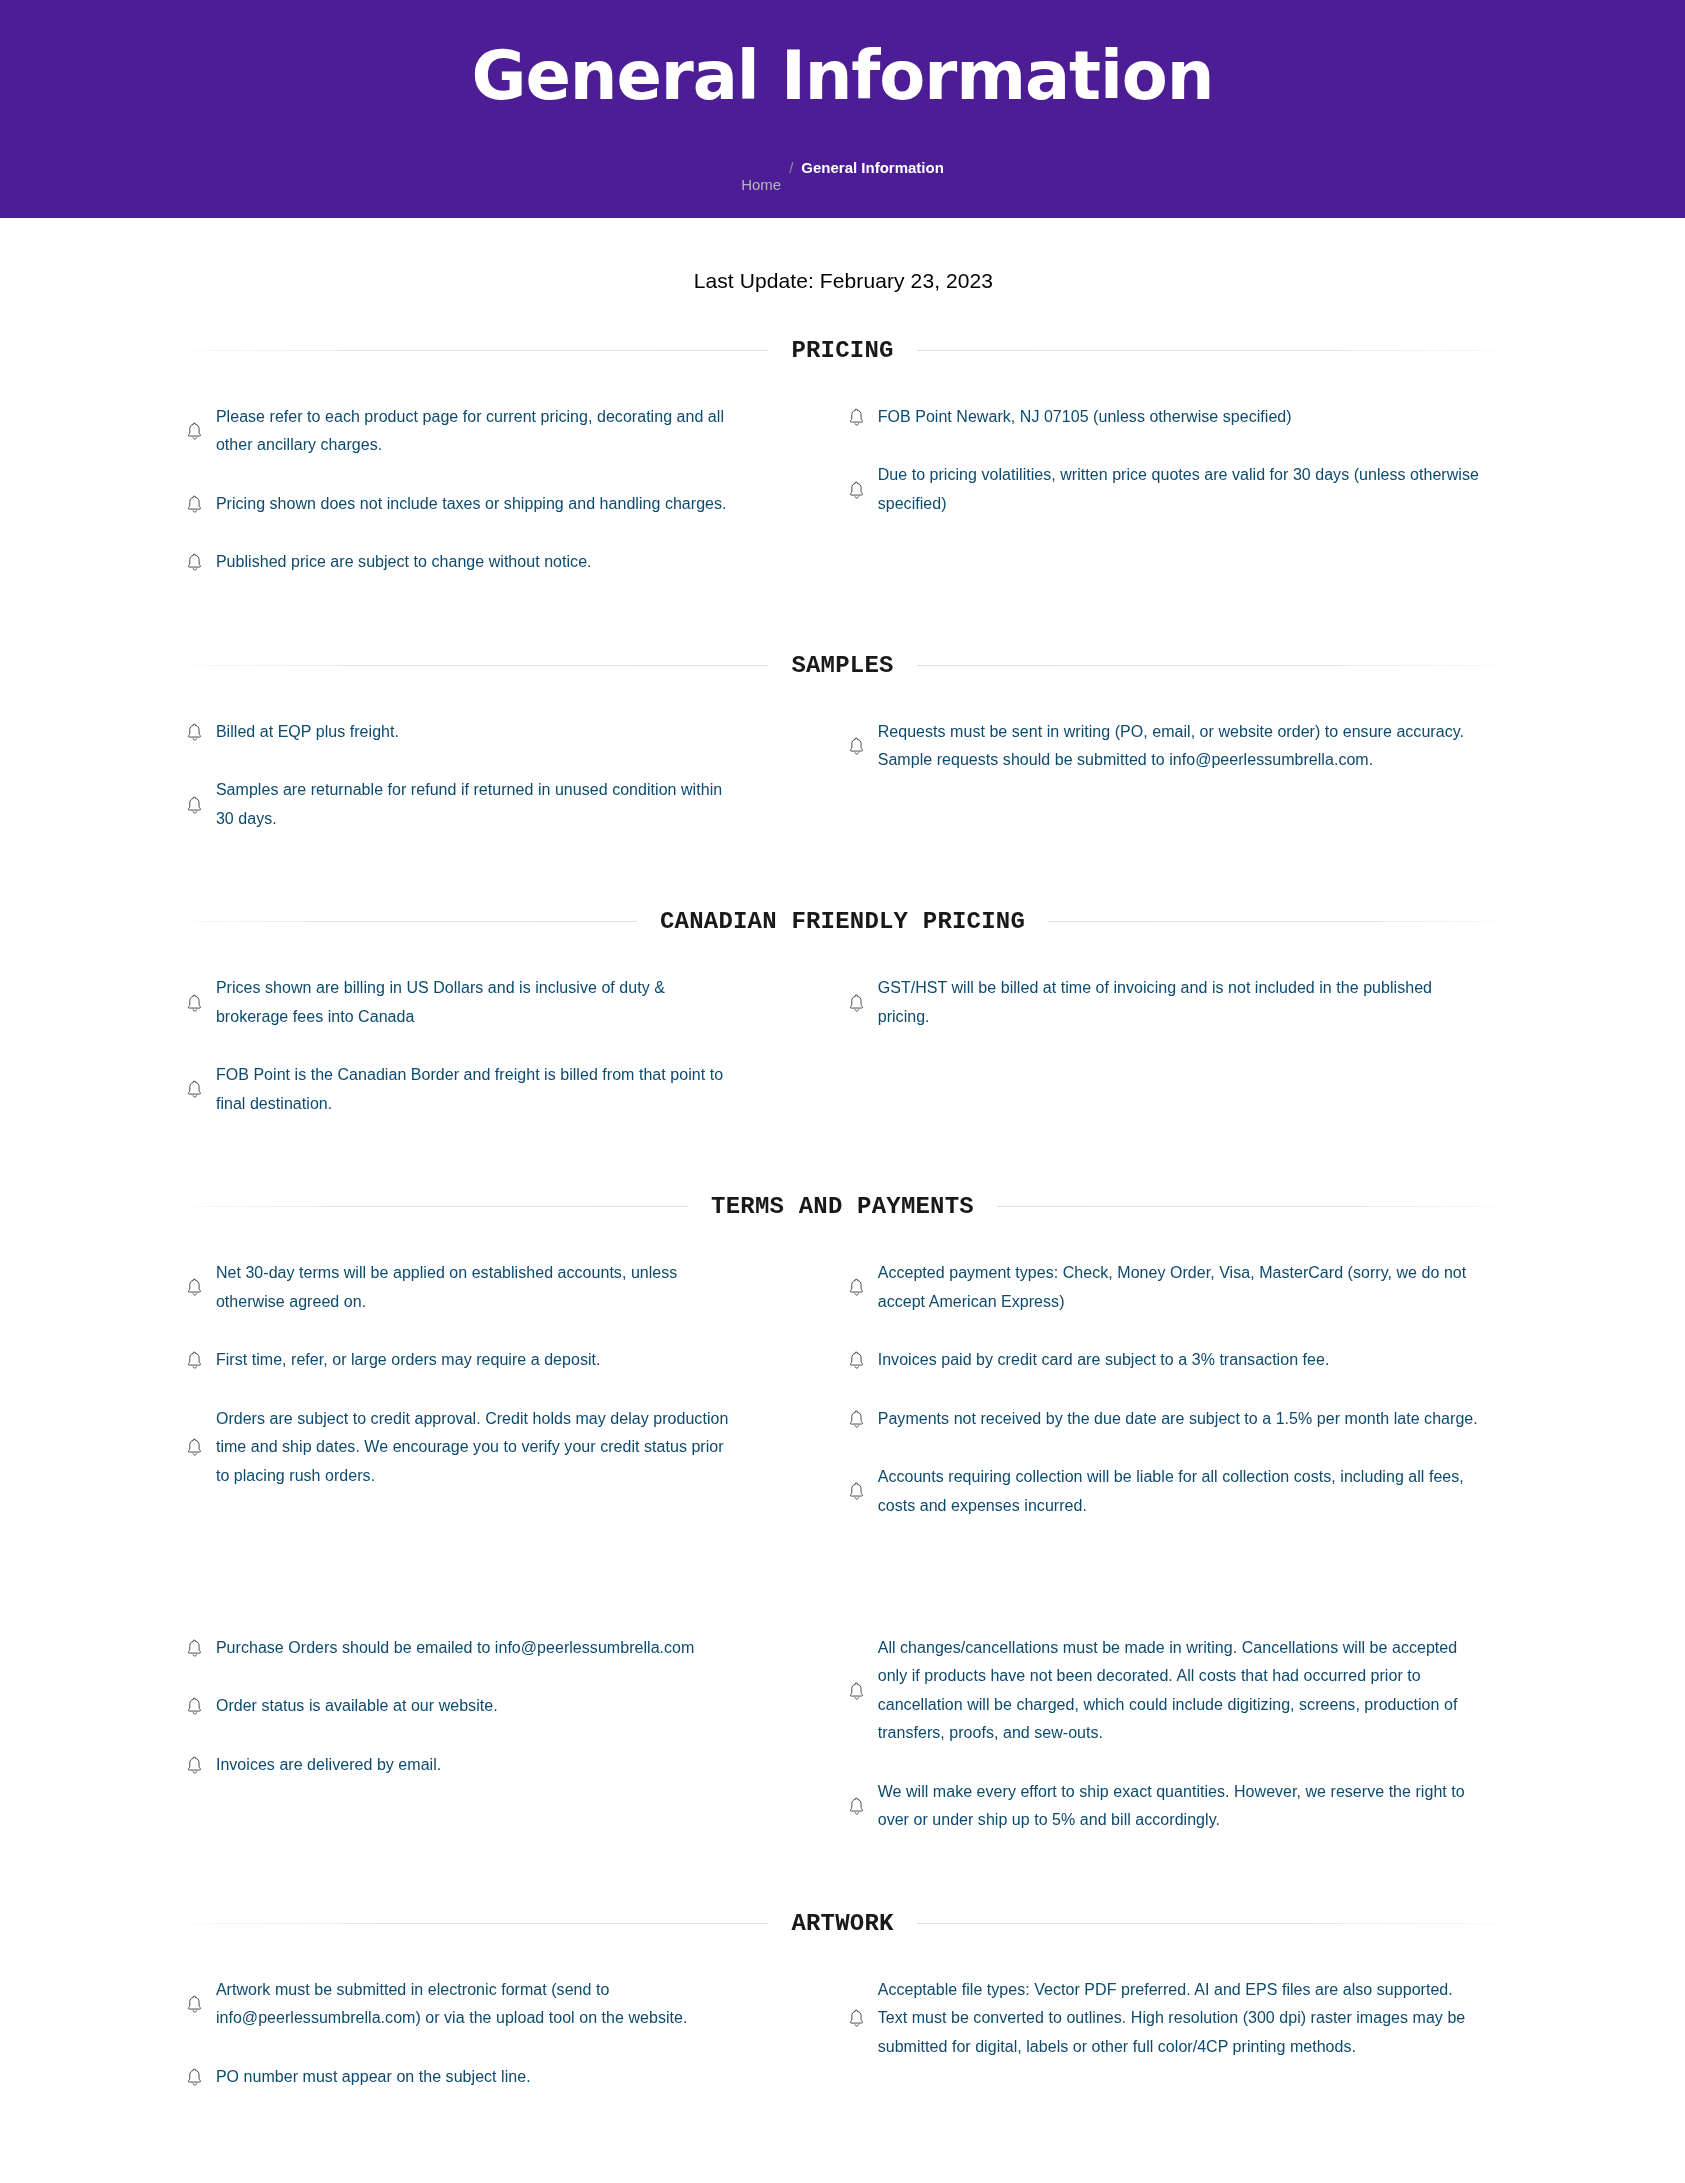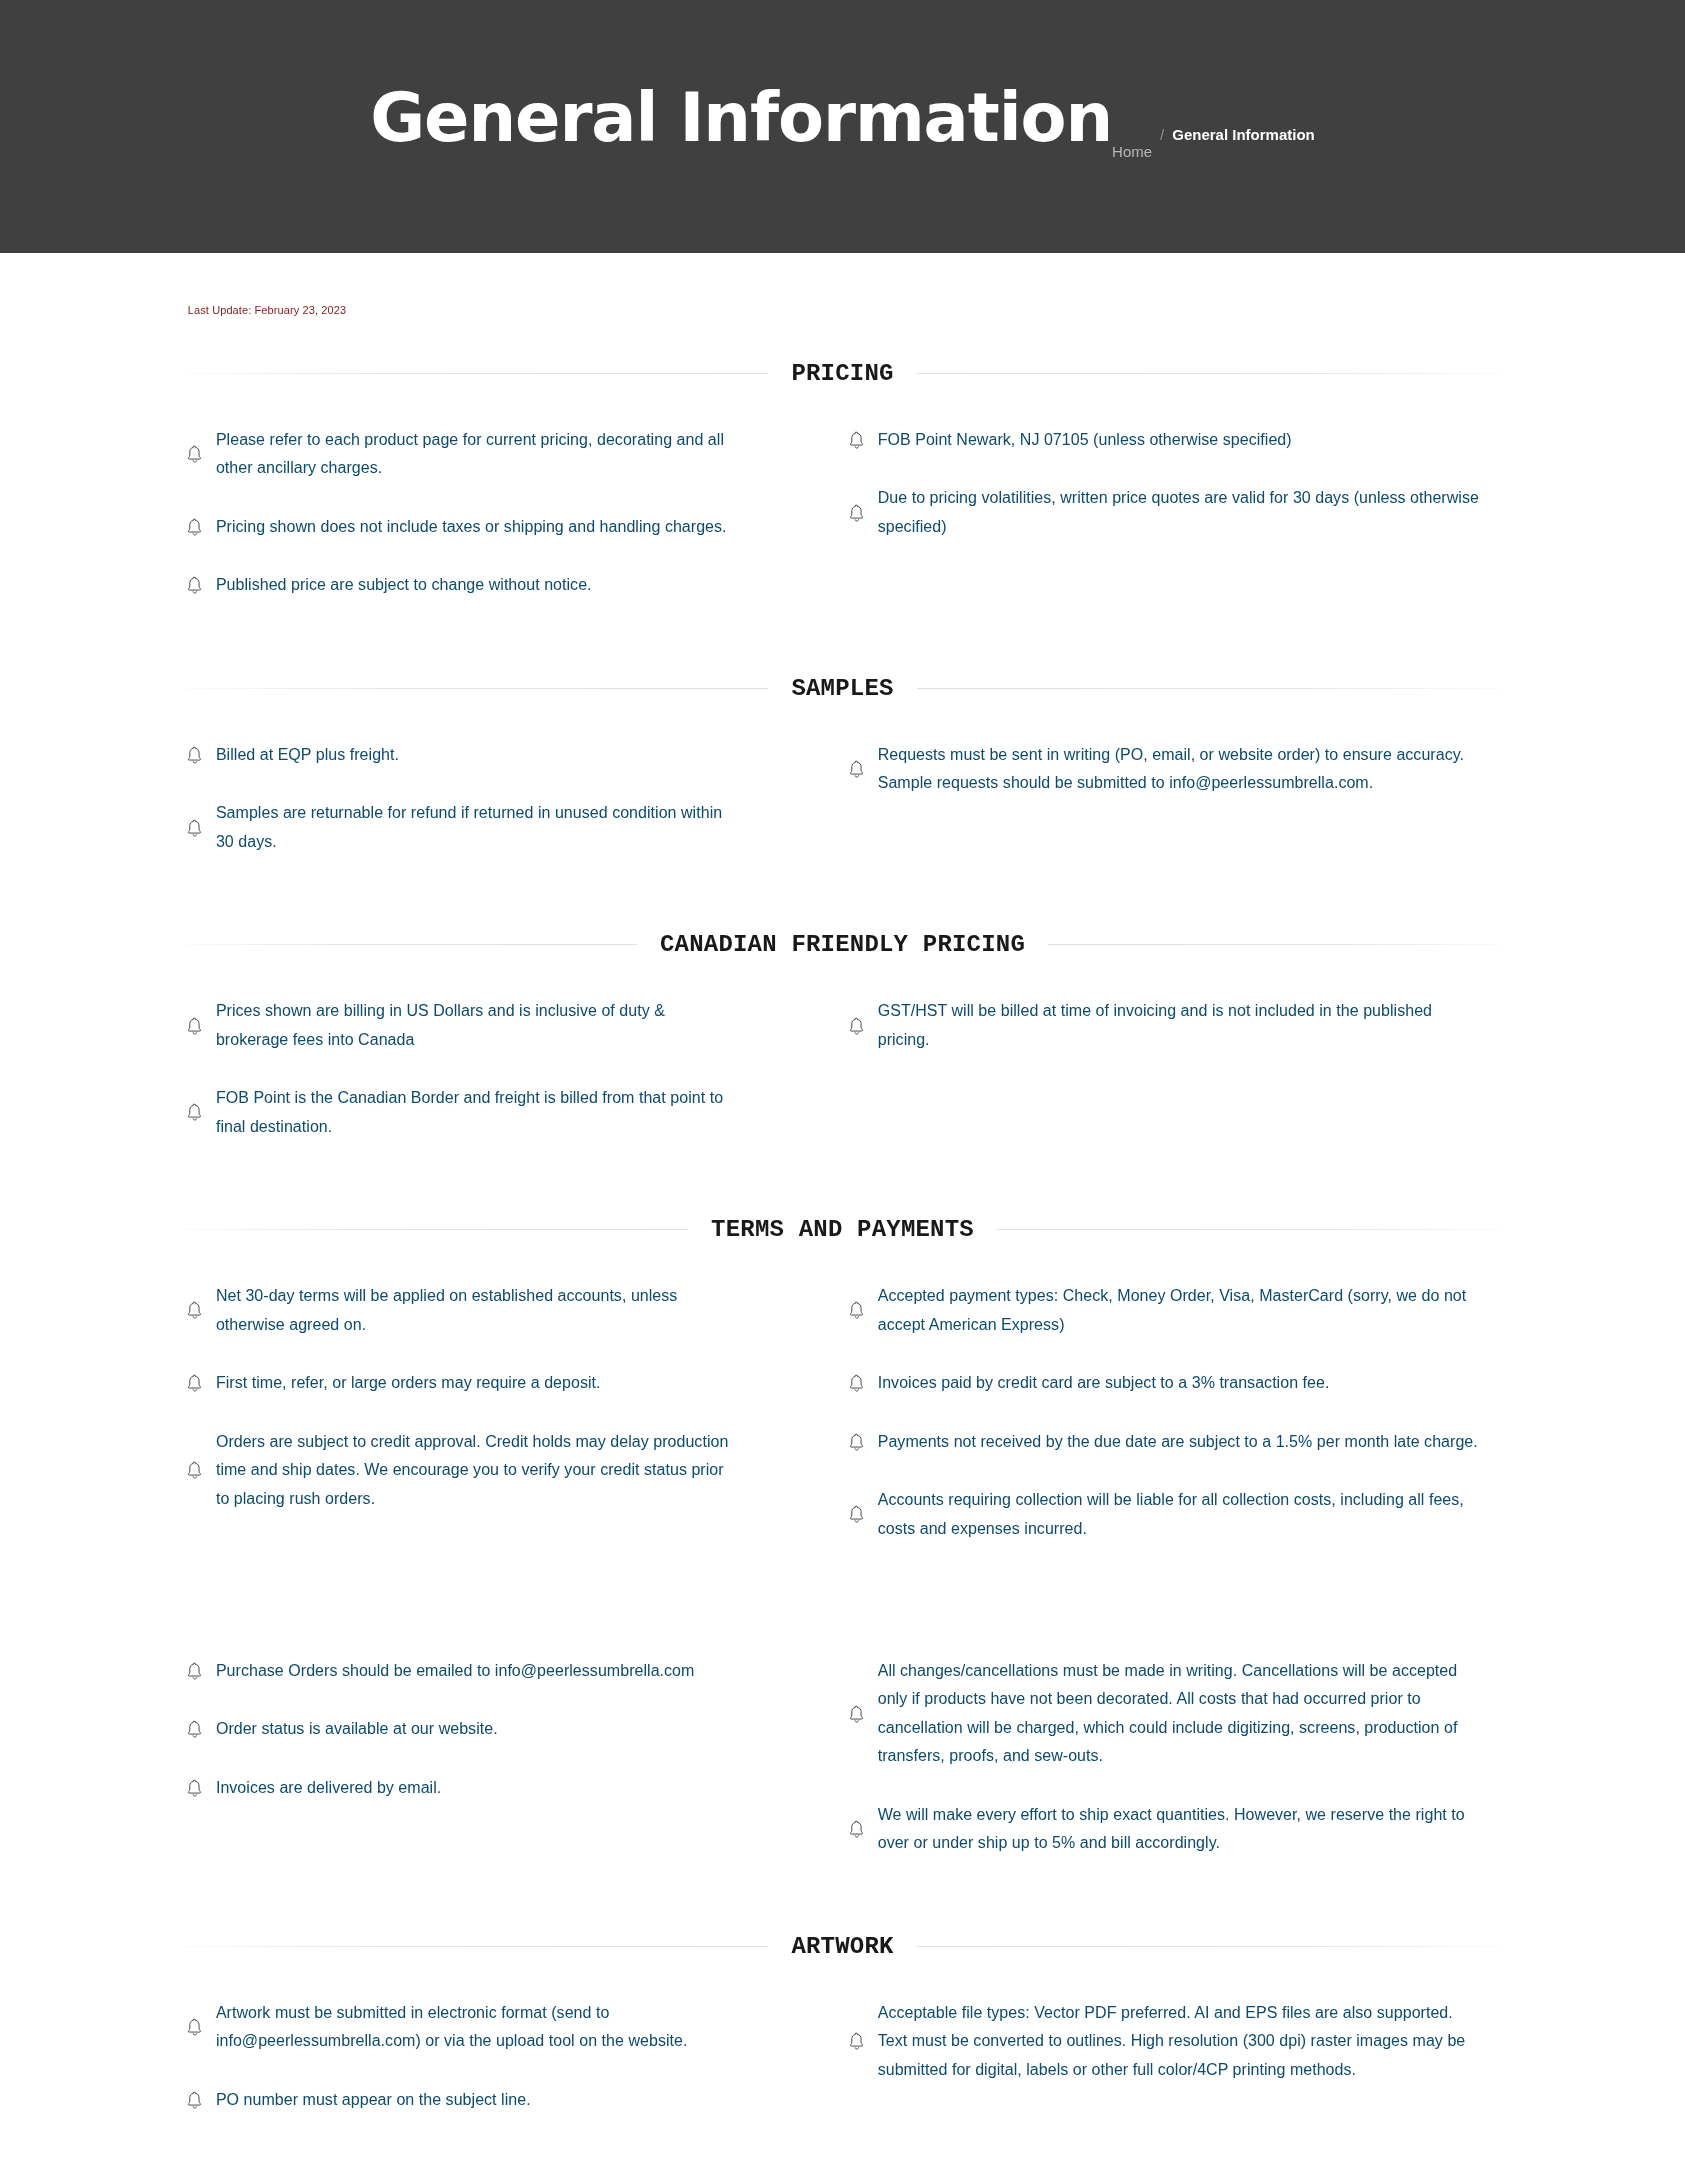--- a/index.html
+++ b/index.html
@@ -12,25 +12,25 @@
   body {
     width: 1685px;
     min-height: 2184px;
     font-family: "Liberation Sans", sans-serif;
     color: #6f7174;
     -webkit-font-smoothing: antialiased;
   }
 
   
   .hero {
-    background: #404040;
+    background: #4c1d95;
     width: 100%;
-    height: 253px;
+    height: 218px;
     display: flex;
-    flex-direction: row;
+    flex-direction: column;
     align-items: center;
     justify-content: center;
     padding-top: 16px;
   }
   .hero-title {
     font-family: "DejaVu Sans", sans-serif;
     font-size: 67px;
     line-height: 1.04;
     font-weight: 700;
     letter-spacing: -1.1px;
@@ -65,26 +65,27 @@
     width: 1685px;
     padding: 0 0 61px 0;
   }
   .container {
     width: 1313px;
     margin: 0 auto;
     padding-left: 0;
   }
 
   .last-update {
-    font-size: 11px;
-    color: #7f1d1d;
+    font-size: 21px;
+    color: #000000;
     padding-top: 51px;
     padding-bottom: 44px;
     padding-left: 1.8px;
     letter-spacing: 0.1px;
+    text-align: center;
   }
 
   
   .section { width: 100%; }
   .section-heading {
     display: flex;
     align-items: center;
     width: 100%;
     margin: 0;
     padding: 0;

